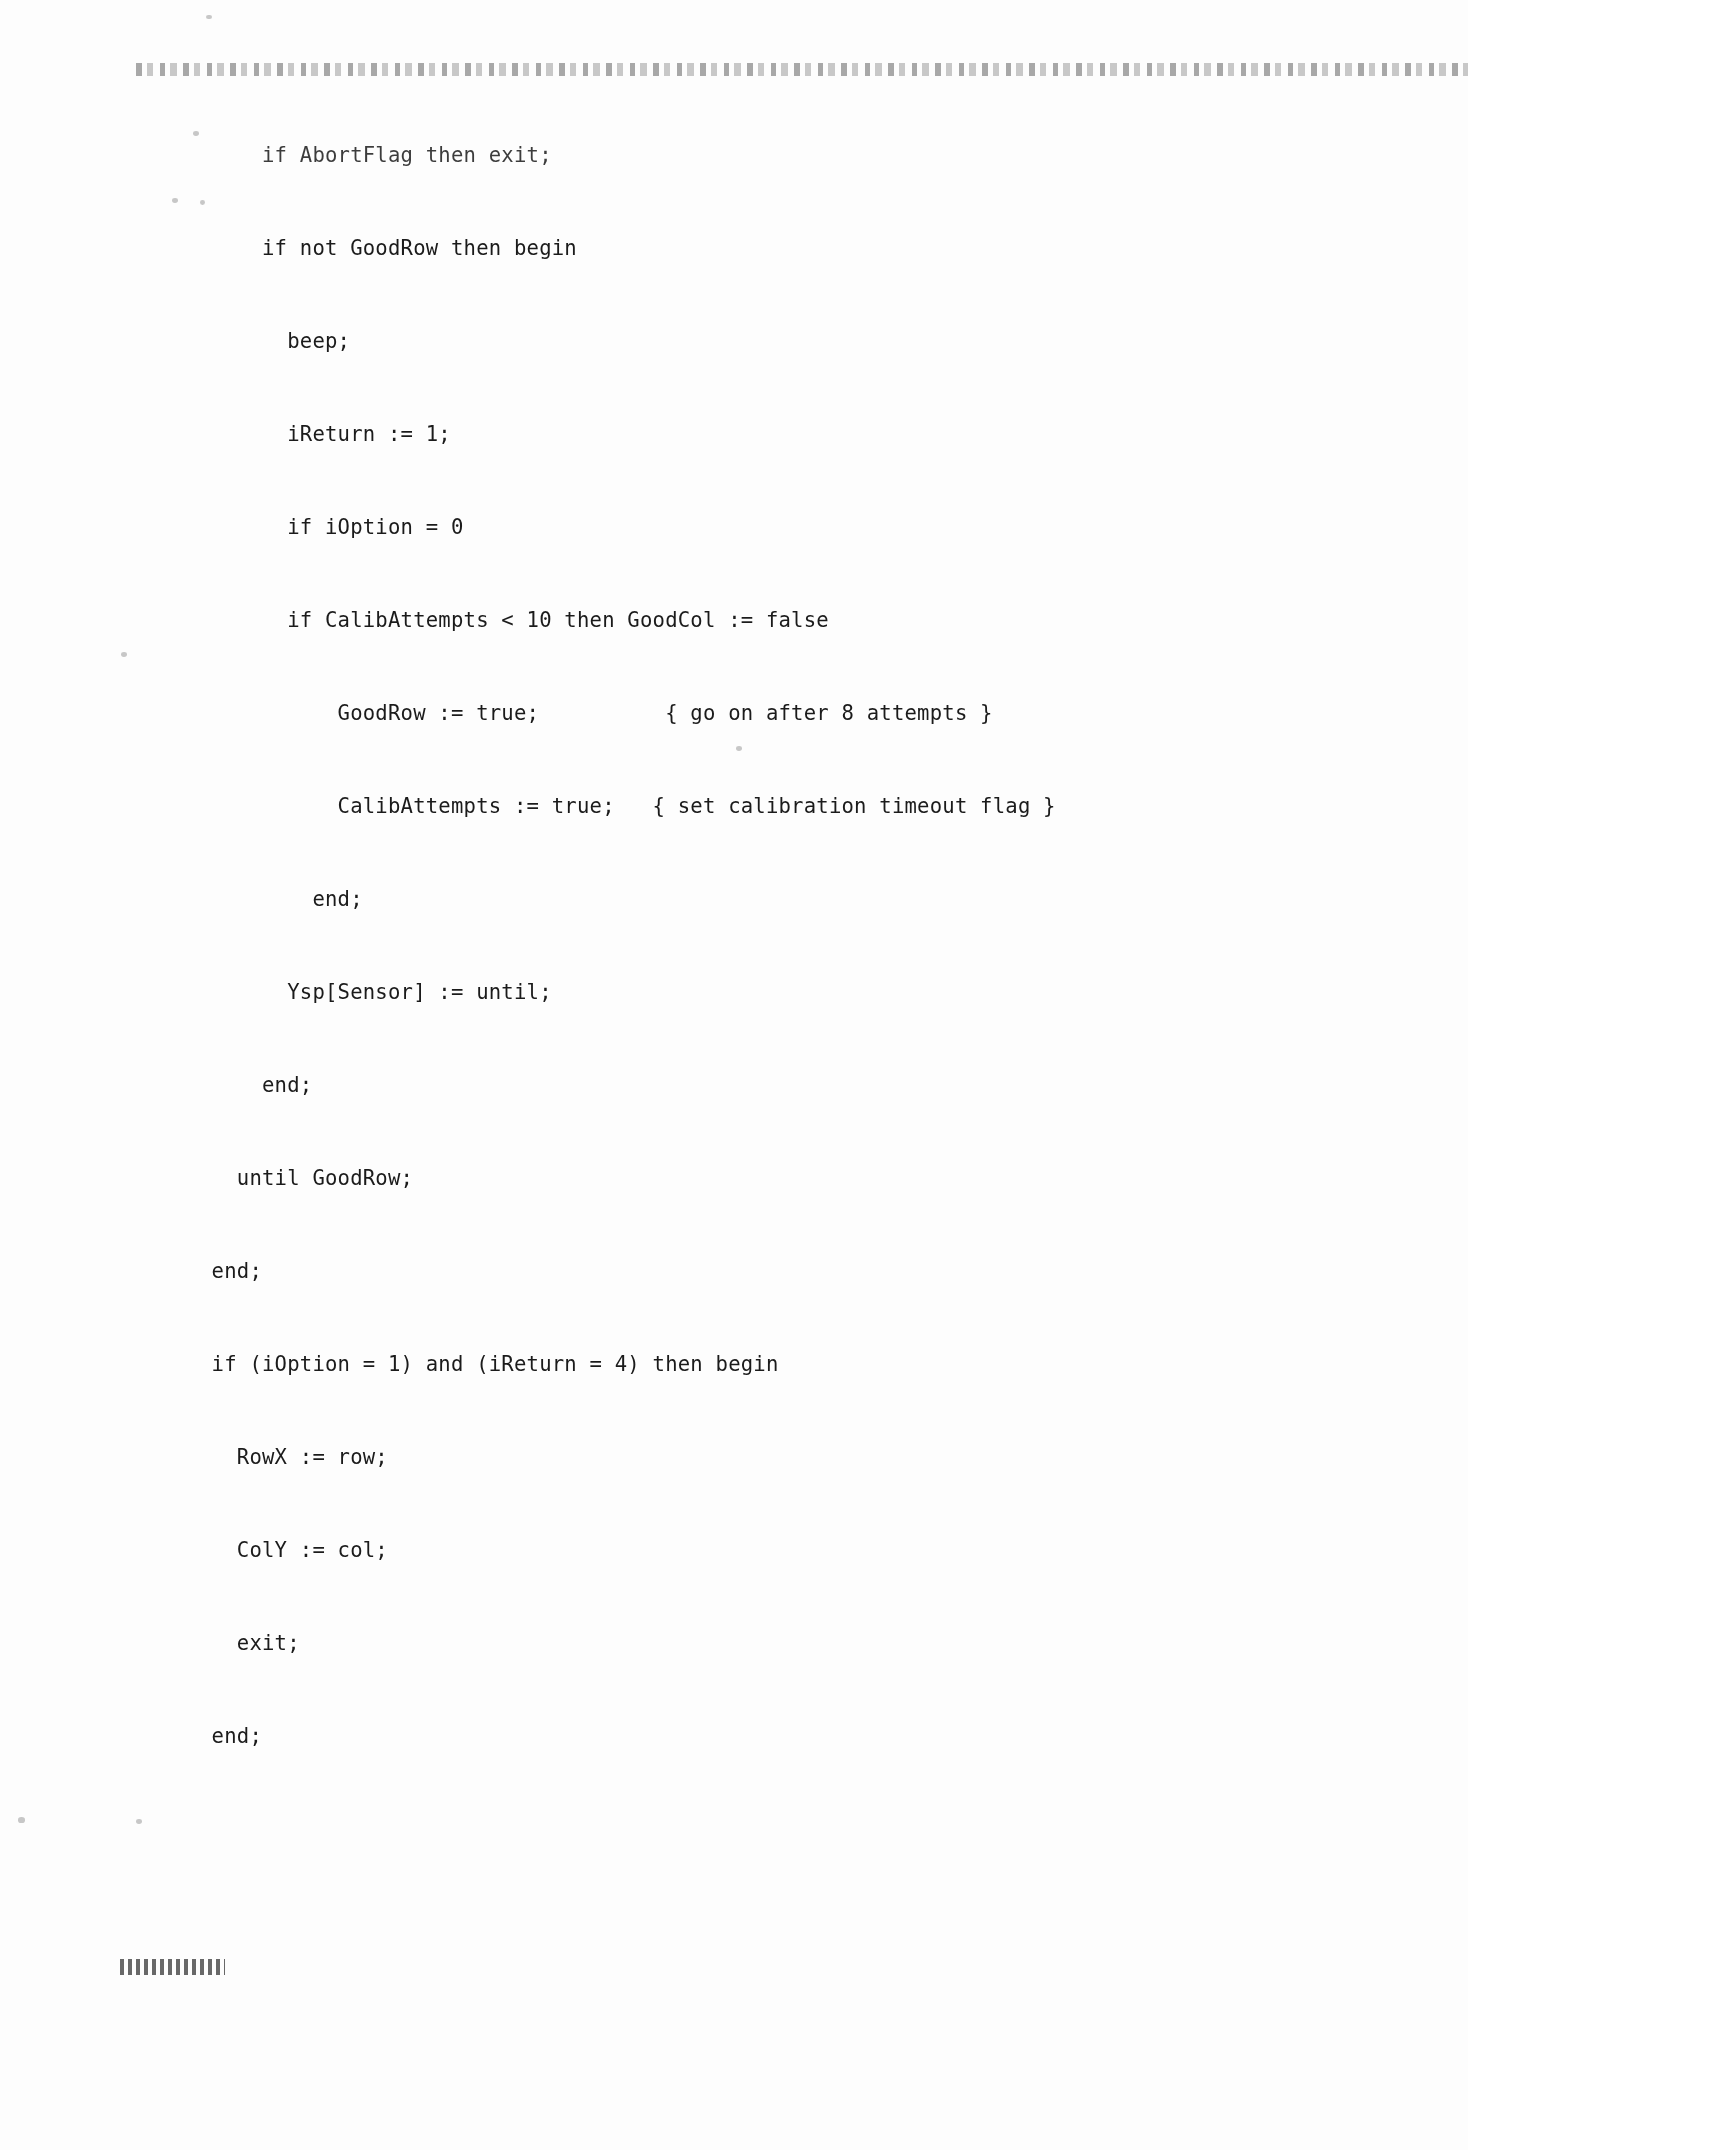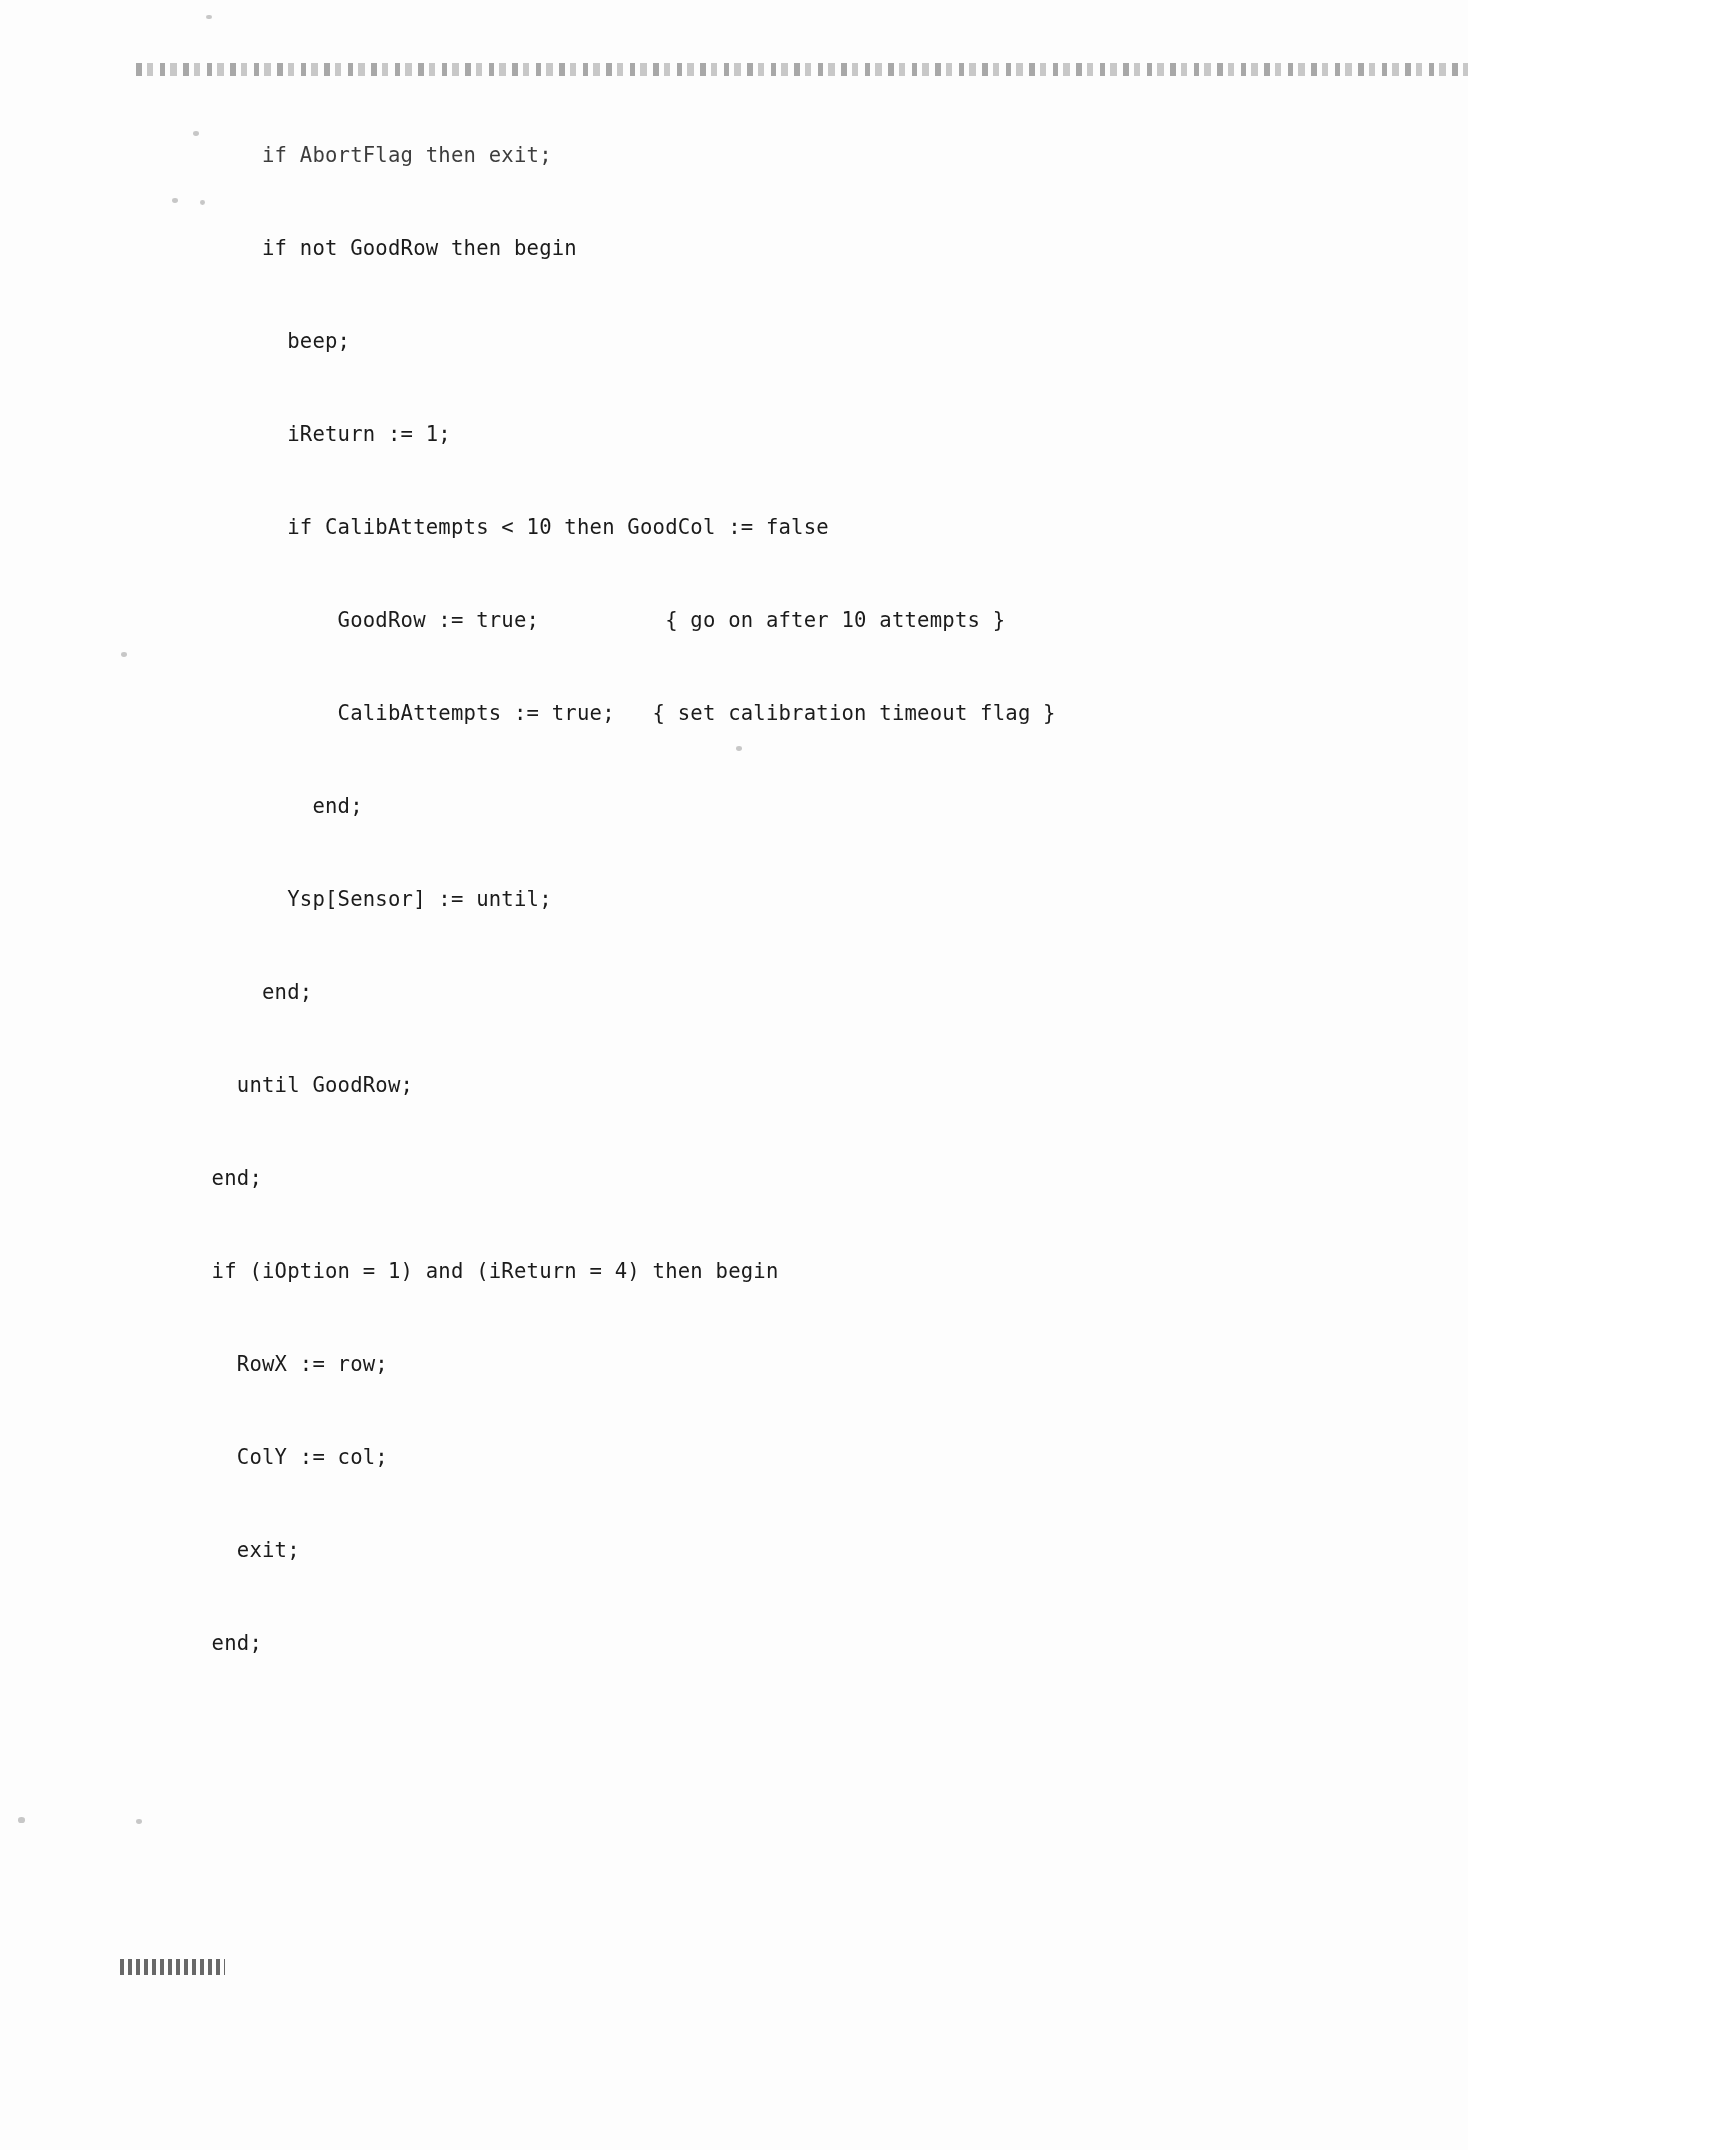--- a/index.html
+++ b/index.html
@@ -103,22 +103,23 @@
   <div class="speck" style="left:1598px;top:1066px;width:4.9px;height:4.9px;"></div>
   <div class="speck" style="left:736px;top:746px;width:5.7px;height:4.9px;"></div>
   <div class="speck" style="left:18px;top:1817px;width:6.5px;height:5.7px;"></div>
   <div class="speck" style="left:136px;top:1819px;width:5.7px;height:4.9px;"></div>
 
   <div class="code">
     <div class="line fade-first">          if AbortFlag then exit;</div>
     <div class="line">          if not GoodRow then begin</div>
     <div class="line">            beep;</div>
     <div class="line">            iReturn := 1;</div>
+    <div class="line">            if iOption = 0</div>
     <div class="line">            if CalibAttempts &lt; 10 then GoodCol := false</div>
-    <div class="line">                GoodRow := true;          { go on after 10 attempts }</div>
+    <div class="line">                GoodRow := true;          { go on after 8 attempts }</div>
     <div class="line">                CalibAttempts := true;   { set calibration timeout flag }</div>
     <div class="line">              end;</div>
     <div class="line">            Ysp[Sensor] := until;</div>
     <div class="line">          end;</div>
     <div class="line">        until GoodRow;</div>
     <div class="line">      end;</div>
     <div class="line">      if (iOption = 1) and (iReturn = 4) then begin</div>
     <div class="line">        RowX := row;</div>
     <div class="line">        ColY := col;</div>
     <div class="line">        exit;</div>

